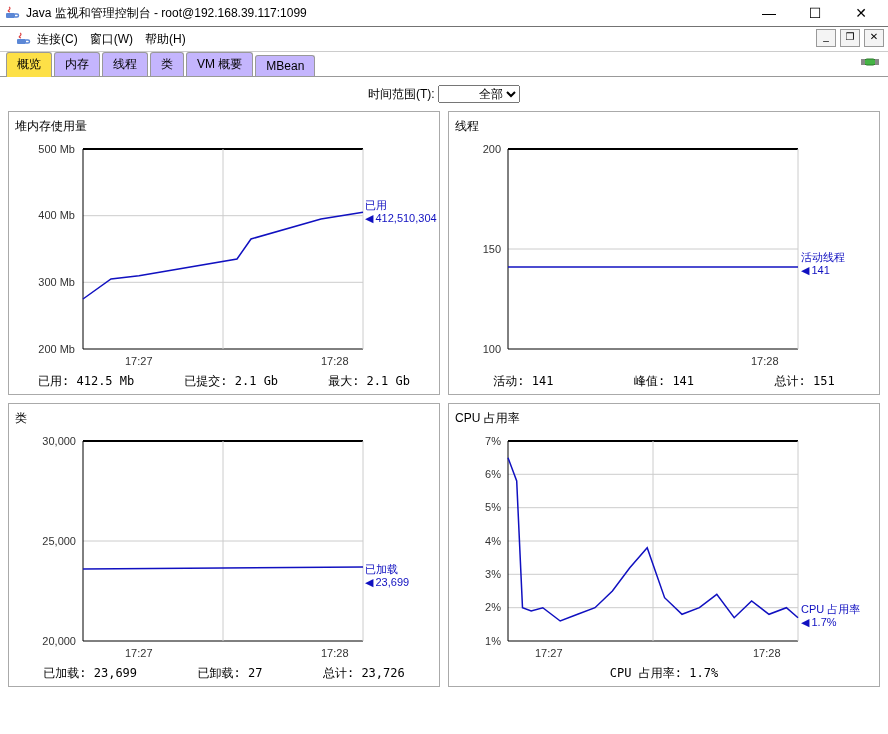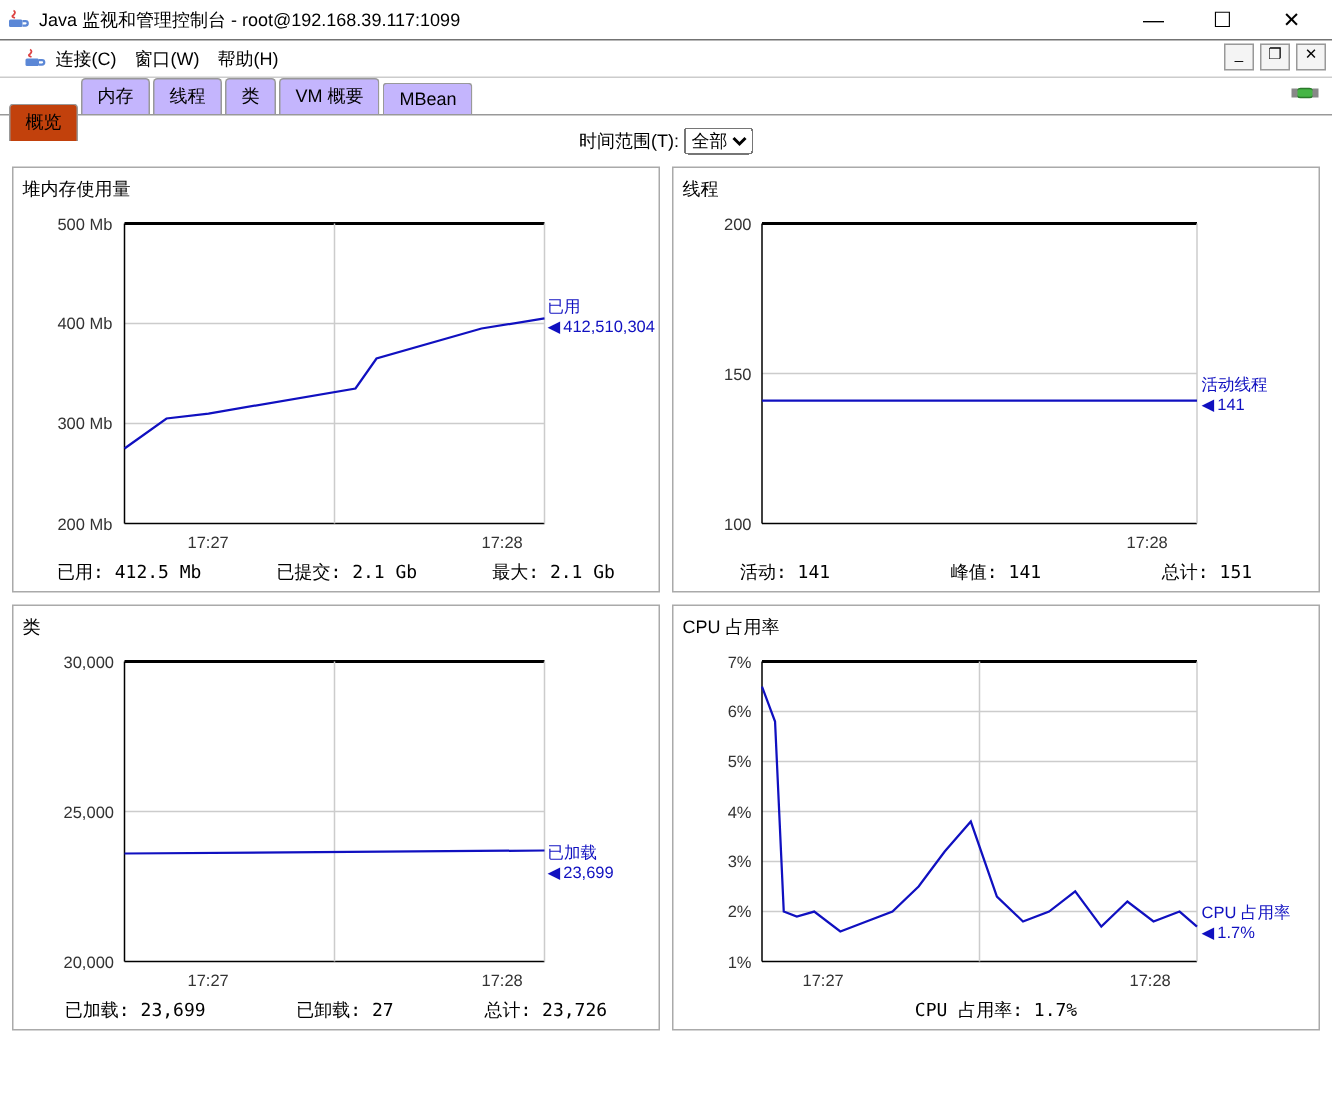--- a/index.html
+++ b/index.html
@@ -8,24 +8,24 @@
   .titlebar .title { flex:1; }
   .titlebar .winbtns { display:flex; gap:16px; font-family:Arial; font-size:14px; padding-right:8px;}
   .winbtn { width:30px; text-align:center; cursor:default;}
   .menubar { height:24px; display:flex; align-items:center; padding:0 15px; border-bottom:1px solid #ccc; position:relative;}
   .menubar .java-ico { width:16px; height:16px; margin-right:6px;}
   .menubar .menu { margin-right:12px; }
   .menubar .mdi-btns { position:absolute; right:4px; top:2px; display:flex; gap:4px;}
   .mdi-btn { width:18px; height:16px; border:1px solid #999; background:#f4f4f4; font-size:10px; line-height:14px; text-align:center;}
   .tabbar { height:24px; display:flex; align-items:flex-end; border-bottom:1px solid #999; padding:0 6px; background:#fff; position:relative;}
   .tab { padding:3px 10px; border:1px solid #999; border-bottom:none; margin-right:2px; border-radius:3px 3px 0 0; background:#c4b5fd; font-size:12px;}
-  .tab.sel { background:#c2410c; position:relative; top:18px; padding-bottom:4px;}
+  .tab.sel { background:#fde047; position:relative; top:1px; padding-bottom:4px;}
   .tabbar .conn-ico { position:absolute; right:8px; top:2px; width:20px; height:16px;}
   .timerange { text-align:center; padding:8px 0 4px 0;}
-  .timerange select { font-size:12px; }
+  .timerange select { font-size:12px;padding-left:36px; }
   .grid { display:flex; flex-wrap:wrap; padding:0 4px;}
   .panel { width:50%; box-sizing:border-box; padding:4px; }
   .panel-inner { border:1px solid #aaa; padding:4px 4px 2px 4px;}
   .panel-title { font-size:12px; margin:2px 0 4px 2px;}
   .chartwrap { position:relative; }
   svg.chart { display:block; }
   .stats { display:flex; justify-content:space-around; padding:4px 0 2px 0; font-family:"SimSun",monospace; font-size:12px;}
   .label-callout { position:absolute; font-size:11px; color:#1010c0; line-height:1.2; white-space:nowrap;}
   .label-callout .arrow { color:#1010c0; margin-right:2px;}
   text { font-size:11px; fill:#333;}

